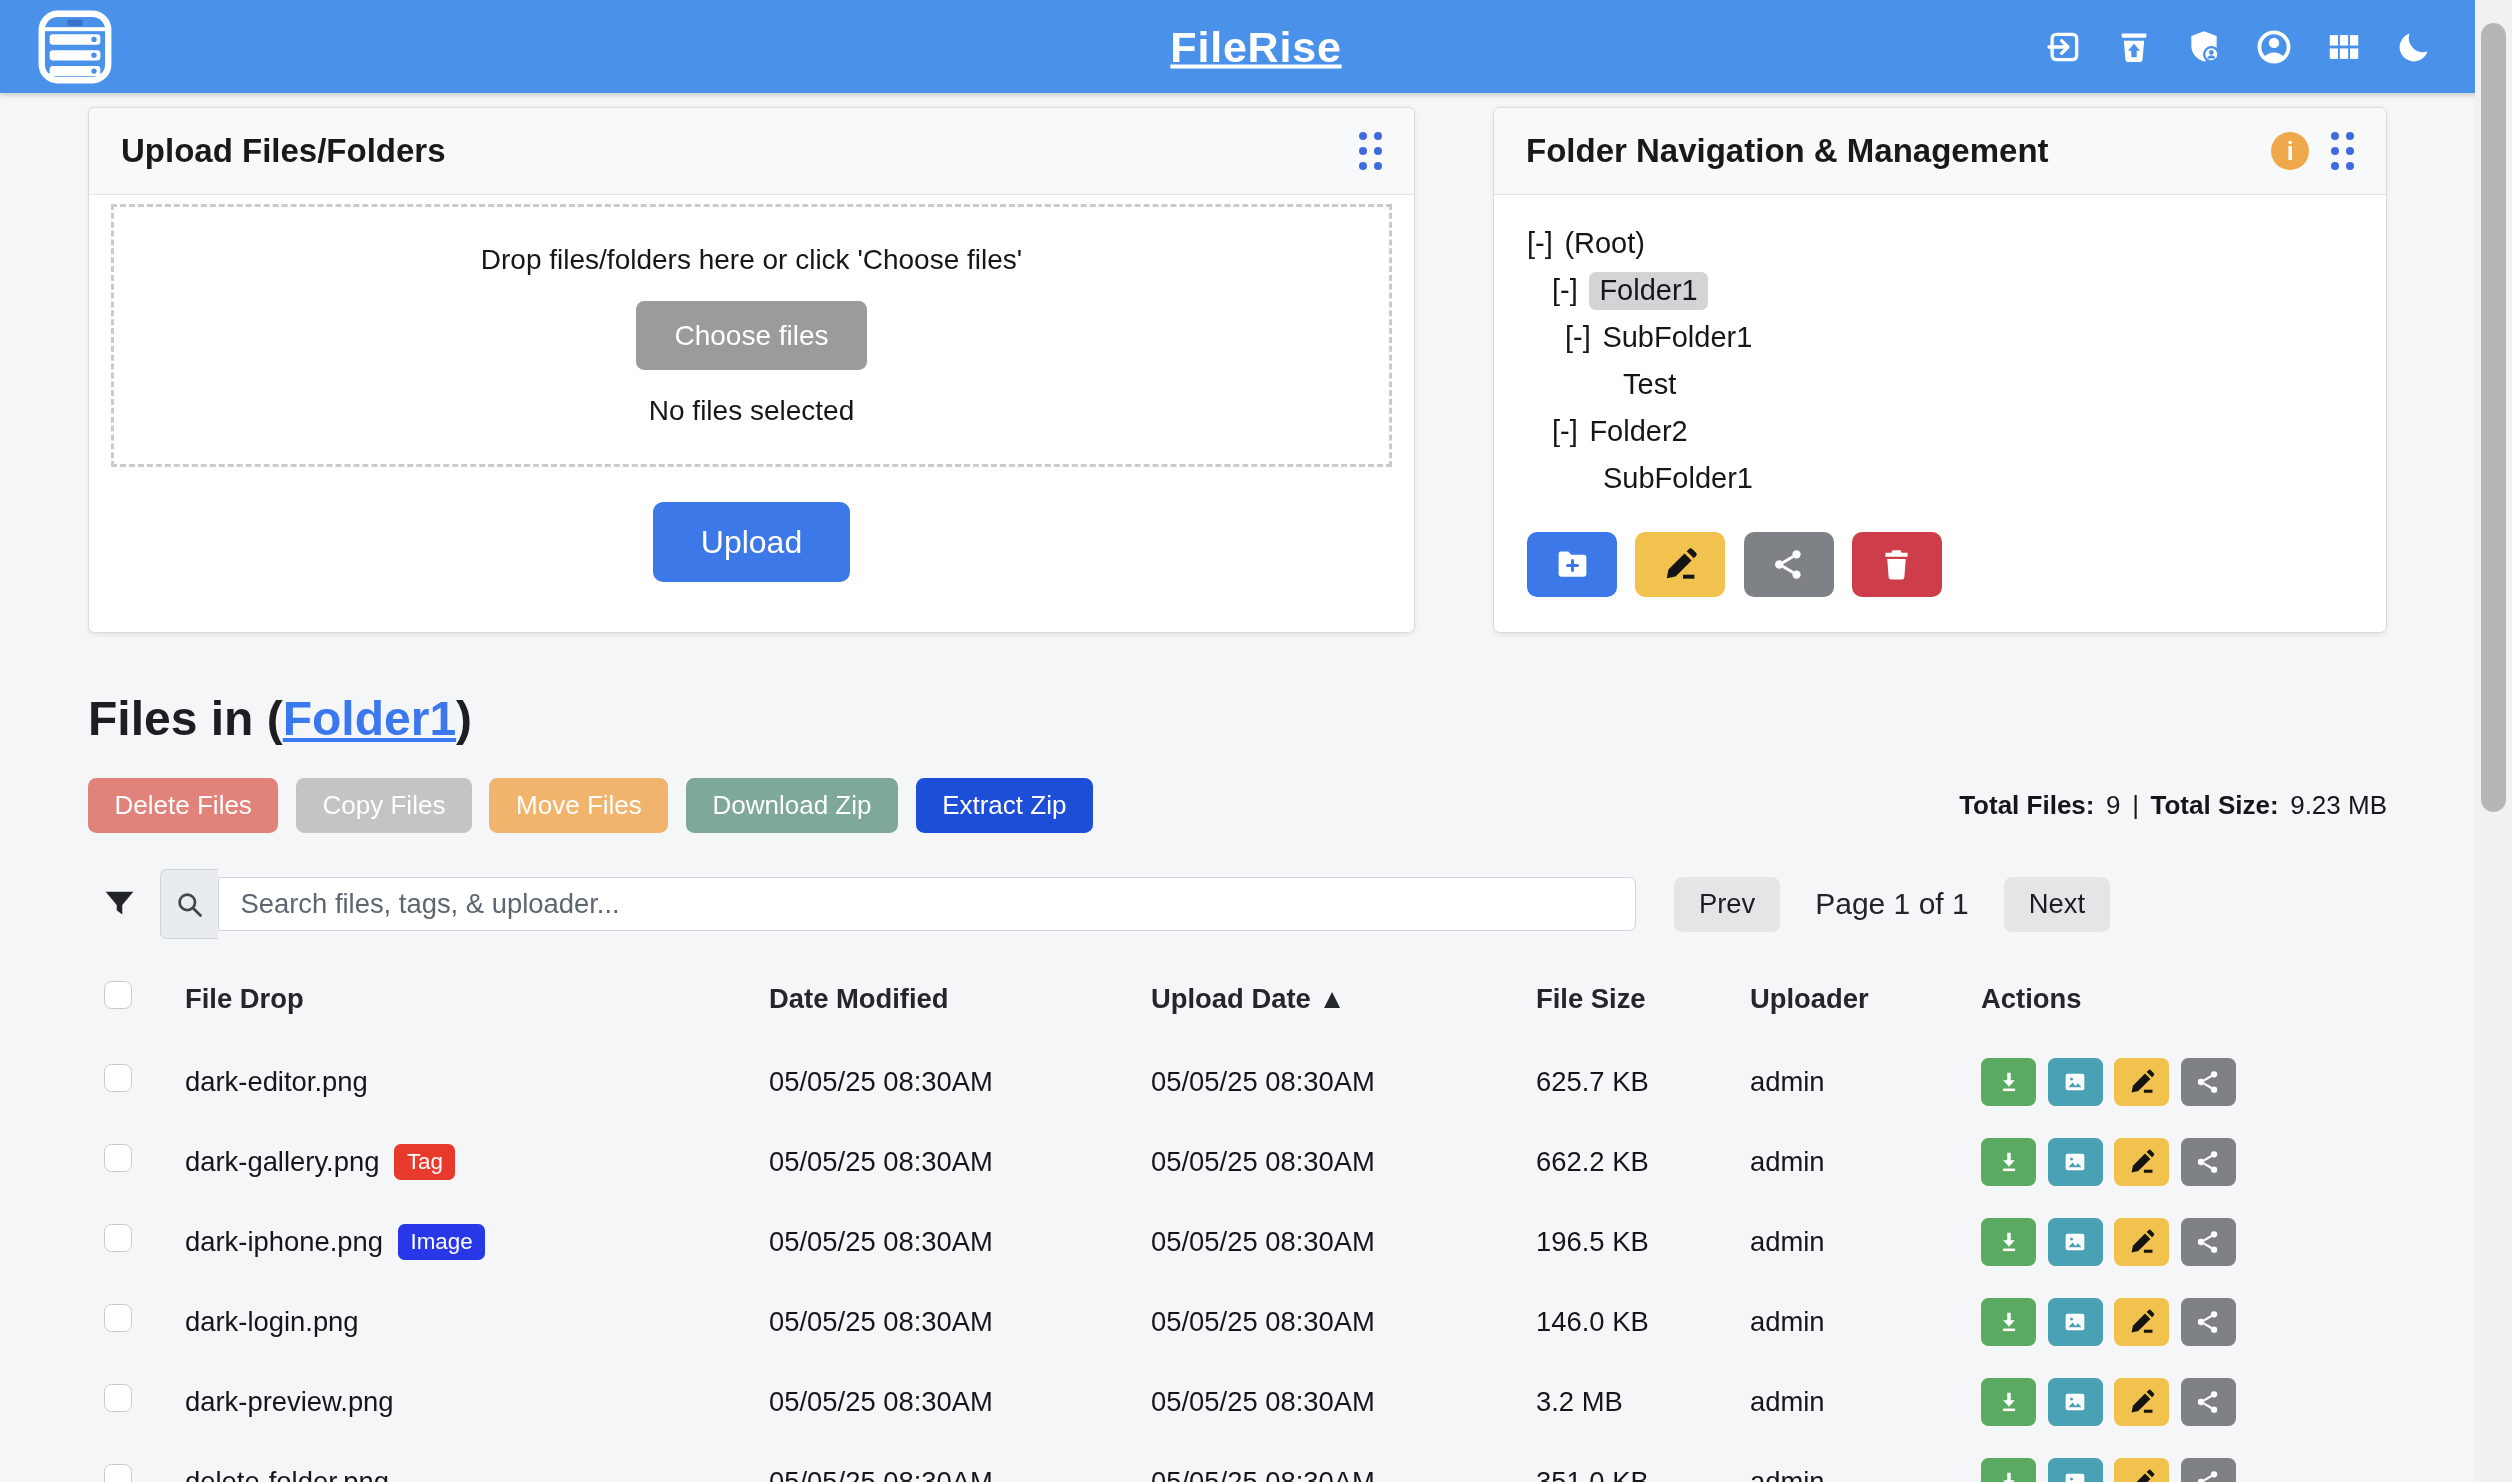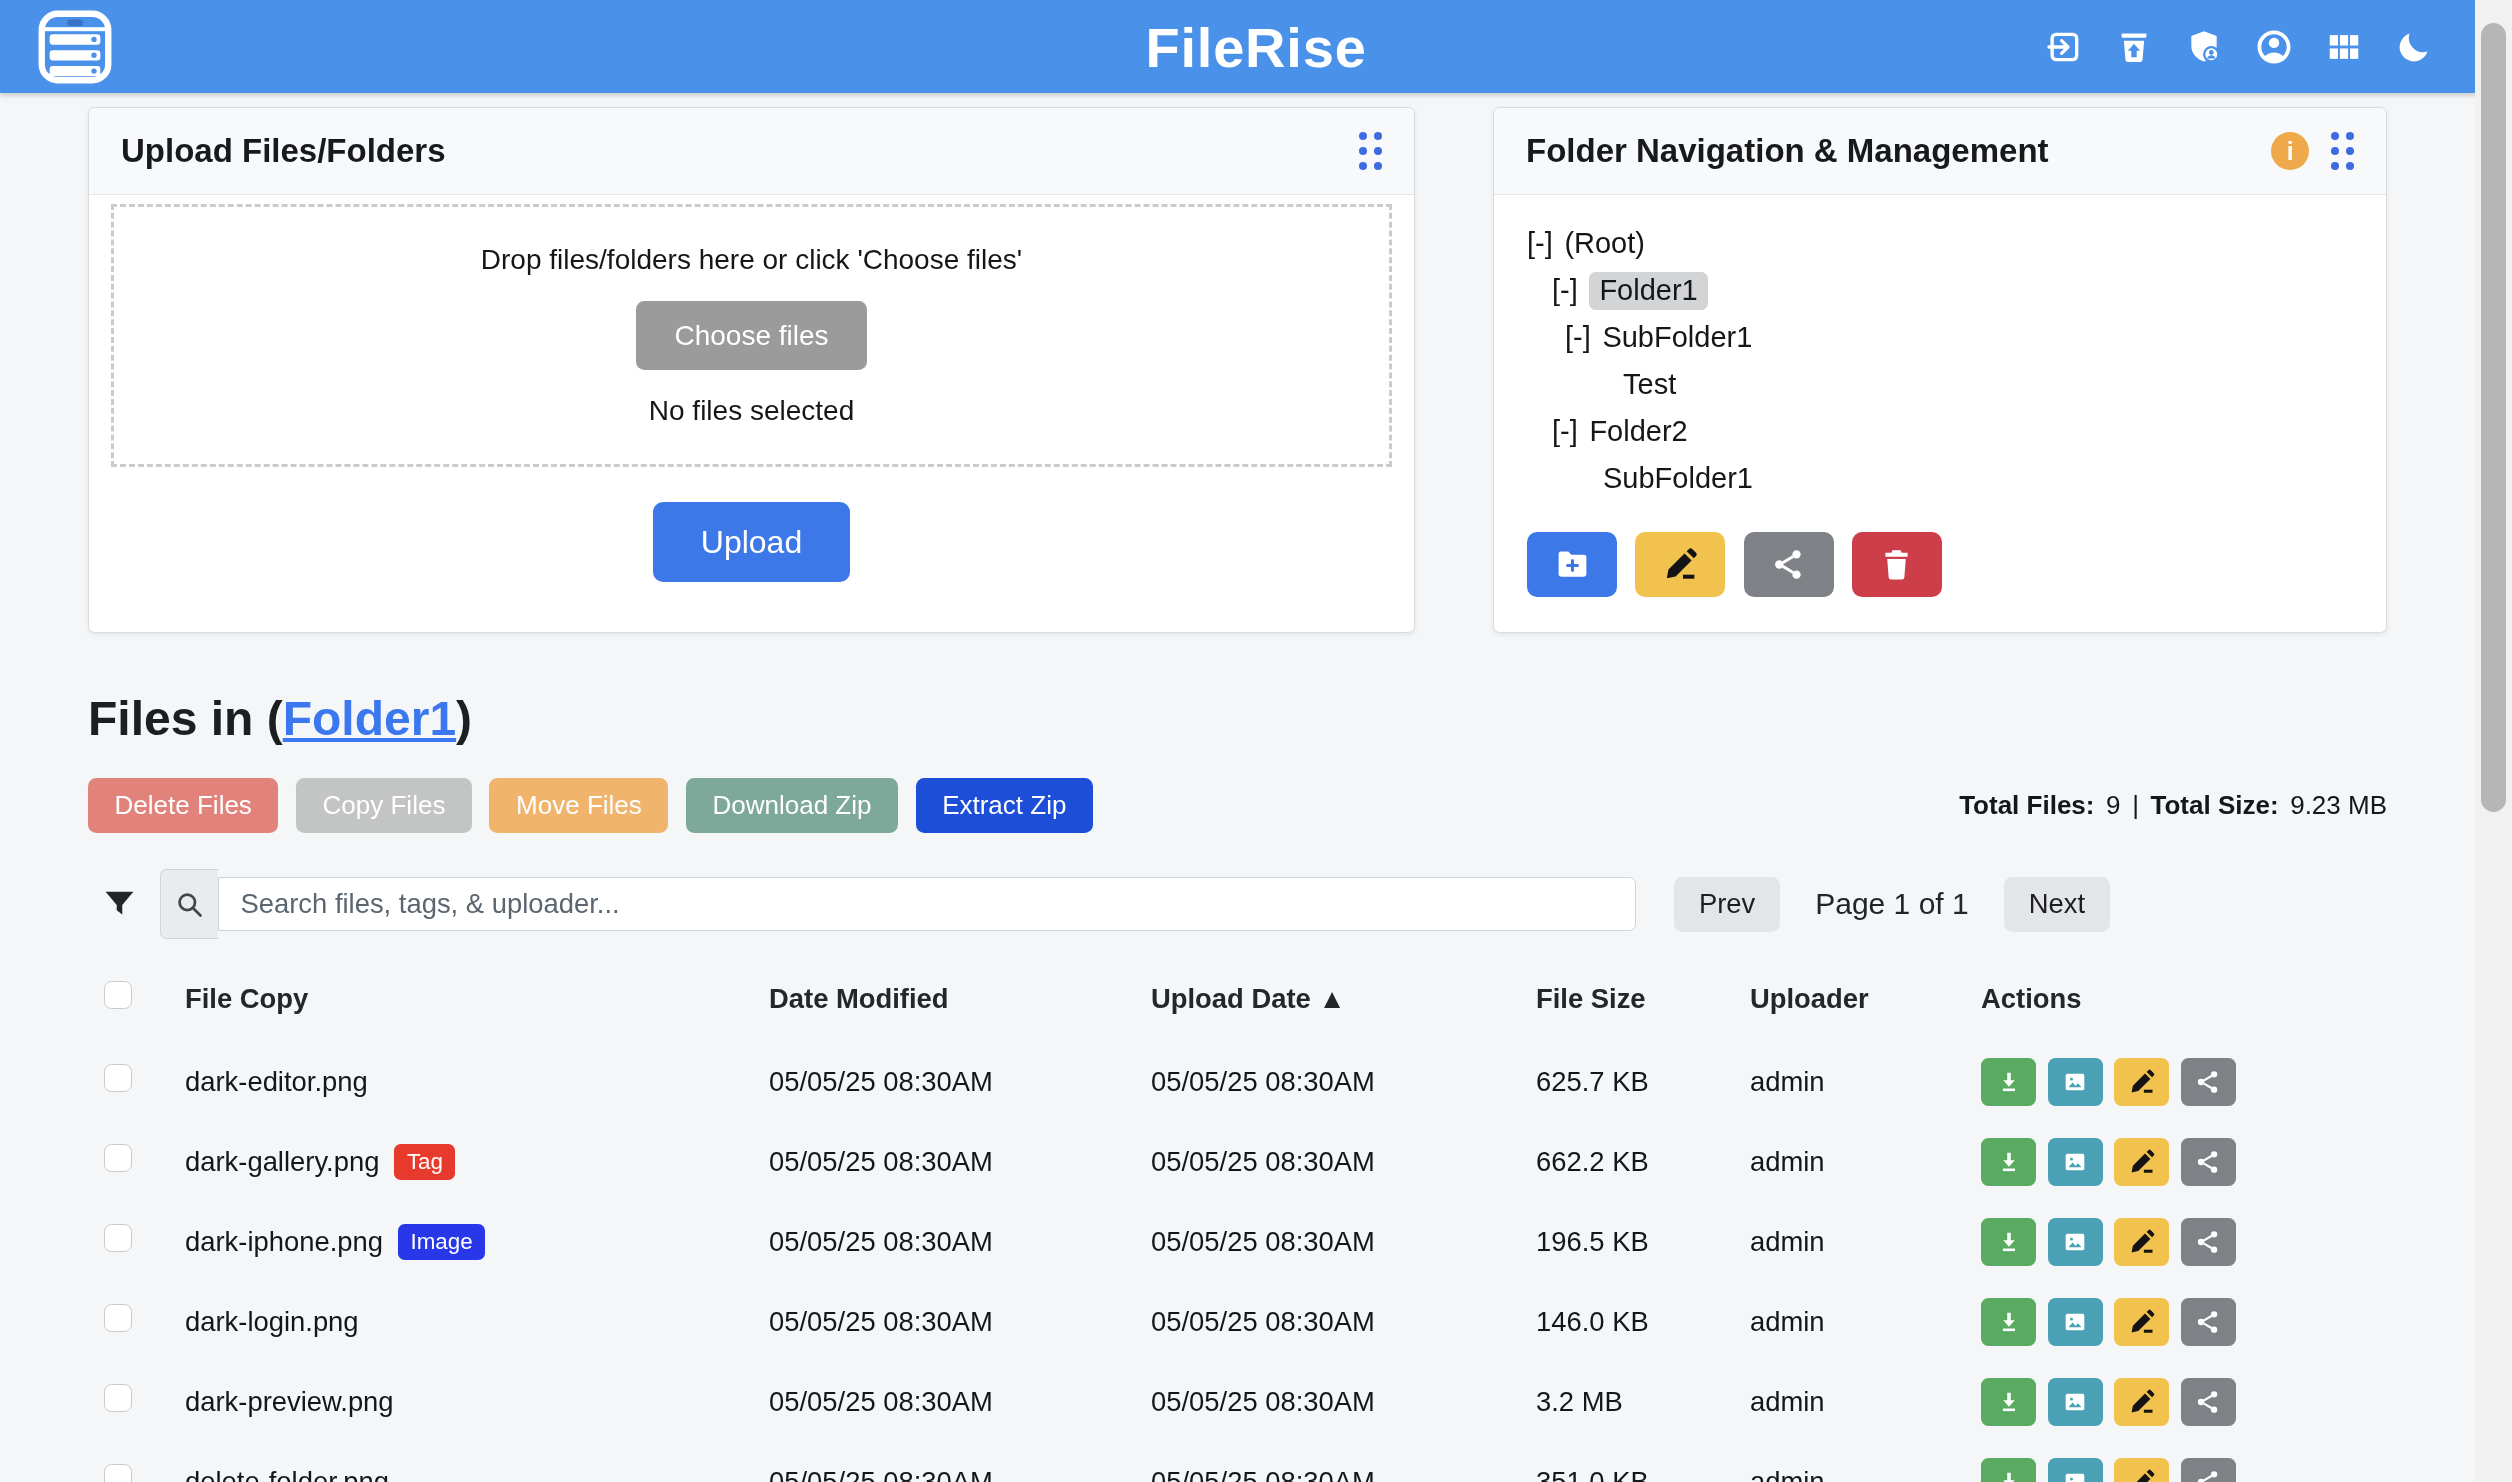--- a/index.html
+++ b/index.html
@@ -2,21 +2,21 @@
 <html style="font-size:13.3px"><head>
 <meta charset="utf-8">
 <style>
   * { margin:0; padding:0; box-sizing:border-box; }
   body { font-family:"Liberation Sans", sans-serif; }
   .page { position:relative; width:2512px; height:1483px; overflow:hidden; background:#f5f6f7; }
 
   
   header { height:93px; background:#4a91ea; display:flex; align-items:center; padding:0 79px 0 37px; position:relative; box-shadow:0 2.5px 5px rgba(0,0,0,.18); }
   .logo { width:76px; height:76px; flex:0 0 auto; cursor:pointer; }
-  .app-title { position:absolute; left:50%; top:50%; transform:translate(-50%,-50%); color:#fff; font-size:56px; font-weight:bold; letter-spacing:0.8px; }
+  .app-title { position:absolute; left:50%; top:50%; transform:translate(-50%,-50%); color:#fff; font-size:43px; font-weight:bold; letter-spacing:0.8px;text-decoration:underline; }
   .header-icons { margin-left:auto; display:flex; align-items:center; gap:32px; }
   .hicon { width:38px; height:38px; background:none; border:none; cursor:pointer; display:flex; align-items:center; justify-content:center; }
   .hicon svg { width:38px; height:38px; }
 
   
   .scrollbar { position:absolute; right:0; top:0; width:37px; height:1483px; background:#f1f1f1; z-index:50; }
   .scroll-thumb { position:absolute; left:5.8px; top:23px; width:25px; height:789px; background:#b4b6b8; border-radius:12.5px; }
 
   
   .cards { display:flex; gap:78px; margin:14px 125px 0 88px; }
@@ -285,21 +285,21 @@
     <div class="pager">
       <button class="page-btn">Prev</button>
       <span class="page-label">Page 1 of 1</span>
       <button class="page-btn">Next</button>
     </div>
   </div>
 
   <div class="ftable">
     <div class="thead">
       <div><span class="checkbox"></span></div>
-      <div>File Copy</div>
+      <div>File Drop</div>
       <div>Date Modified</div>
       <div>Upload Date ▲</div>
       <div>File Size</div>
       <div>Uploader</div>
       <div>Actions</div>
     </div>
 
     <div class="trow">
       <div><span class="checkbox"></span></div>
       <div class="name-cell">

